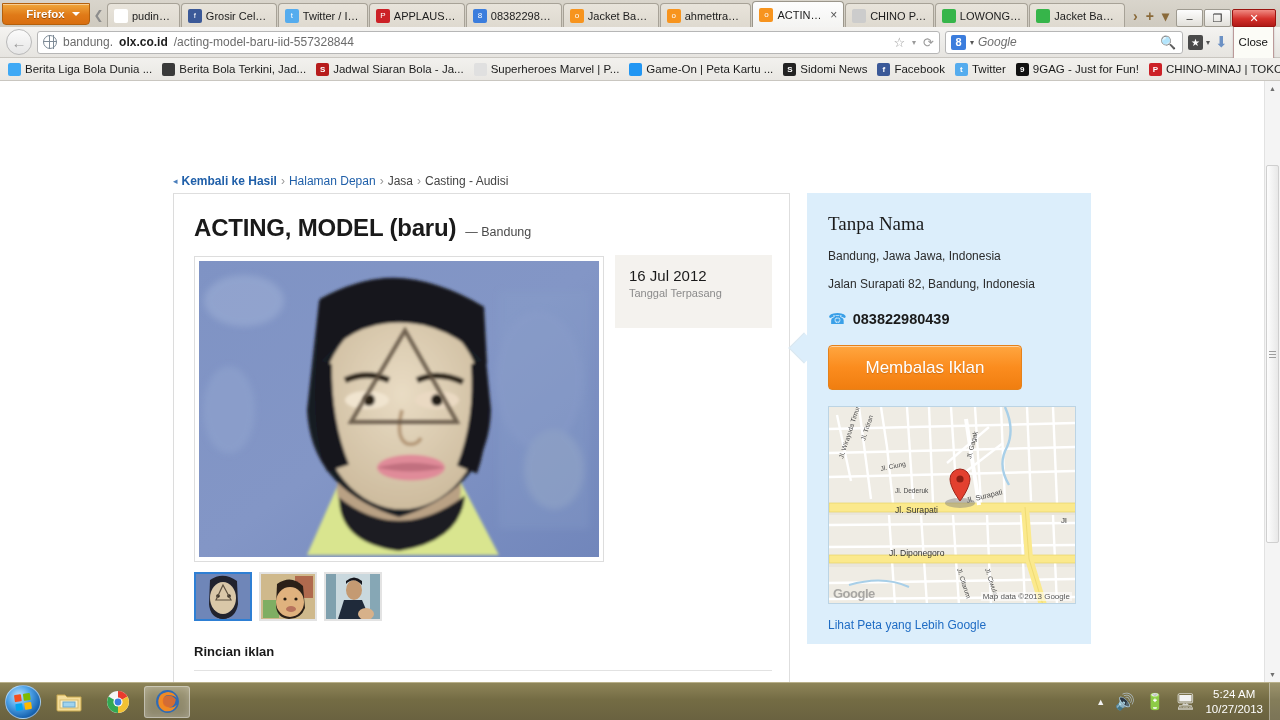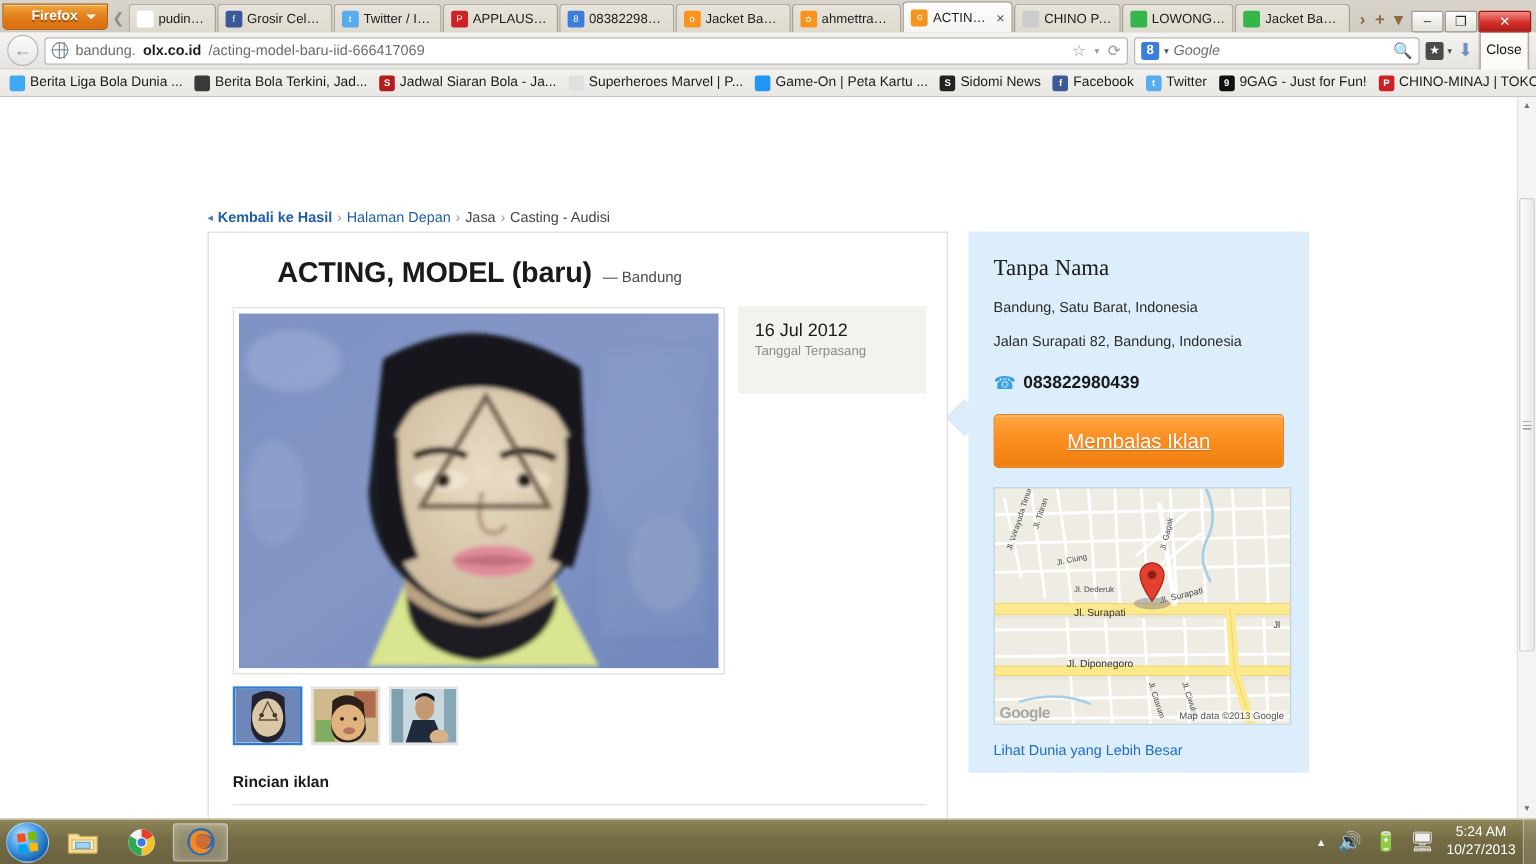--- a/index.html
+++ b/index.html
@@ -128,21 +128,21 @@
   .breadcrumb a { color: #1f5fa9; text-decoration: none; }
   .breadcrumb .bold { font-weight: bold; }
   .breadcrumb .sep { color: #9a9a9a; }
   .breadcrumb .cur { color: #444; }
 
   .maincard {
     position: absolute; left: 173px; top: 112px; width: 617px; height: 561px;
     border: 1px solid #dedede; background: #fff; border-left-color:#dcdcdc;
   }
   .ad-title { position: absolute; left: 20px; top: 20px; display: flex; align-items: baseline; gap: 9px; }
-  .ad-title h1 { font-size: 24px; font-weight: bold; color: #1a1a1a; letter-spacing: -0.2px; margin-left: 37px; }
+  .ad-title h1 { font-size: 24px; font-weight: bold; color: #1a1a1a; letter-spacing: -0.2px; }
   .ad-title .city { font-size: 12.5px; color: #4a4a4a; text-align: center; }
 
   .photo-frame {
     position: absolute; left: 20px; top: 62px; width: 410px; height: 306px;
     border: 1px solid #ddd; background: #fff; padding: 4px;
   }
   .photo { width: 100%; height: 100%; position: relative; overflow: hidden; }
 
   .datebox {
     position: absolute; left: 441px; top: 61px; width: 157px; height: 73px;
@@ -169,27 +169,26 @@
     background: #dceefb; transform: rotate(45deg);
     border-left: 1px solid #dbe7ef; border-bottom: 1px solid #dbe7ef;
   }
   .sb-inner { position: relative; padding: 20px 21px 0 21px; }
   .sb-name { font-size: 19px; color: #1a1a1a; font-family: Liberation Serif, serif; }
   .sb-line { font-size: 12px; color: #2b2b2b; margin-top: 14px; }
   .sb-phone { display: flex; align-items: center; gap: 6px; margin-top: 19px; }
   .sb-phone .num { font-size: 14.5px; font-weight: bold; color: #1a1a1a; }
   .phone-ico { color: #3aa0e8; font-size: 15px; transform: scaleX(-1); }
   .reply-btn {
-    margin-top: 17px; height: 45px; width: 242px;
+    margin-top: 17px; height: 45px; width: 194px;
     background: linear-gradient(to bottom,#ffa640 0%,#fb8c1e 50%,#f07e10 100%);
     border: 1px solid #e5811a; border-radius: 4px;
     display: flex; align-items: center; justify-content: center;
     color: #fff; font-size: 17px; text-shadow: 0 1px 1px rgba(0,0,0,.18);
     box-shadow: inset 0 1px 0 rgba(255,255,255,.5);
-    text-decoration: underline;
   }
   .mapbox { margin-top: 16px; width: 248px; height: 198px; border: 1px solid #bcd4e4; position: relative; overflow: hidden; background: #e9e5dc; }
   .map-link { margin-top: 14px; font-size: 12px; color: #1f6cc4; }
   .gwm { position: absolute; left: 4px; bottom: 2px; font-size: 13px; font-weight: bold;
      color: rgba(110,110,110,.55); letter-spacing: -0.5px; }
   .map-attr { position: absolute; right: 3px; bottom: 2px; font-size: 8px; color: #555; background: rgba(255,255,255,.55); padding: 0 2px;}
 
   
   .scrollbar { width: 16px; background: #f4f4f4; border-left: 1px solid #e2e2e2; position: relative; }
   .sb-arrow { height: 15px; display: flex; align-items: center; justify-content: center; font-size: 7px; color: #6f6f6f; }
@@ -297,21 +296,21 @@
       <div class="close">✕</div>
     </div>
   </div>
 
   <div class="navbar">
     <div class="backbtn">←</div>
     <div class="urlbox">
       <span class="globe"></span>
       <span>bandung.</span>
         <span class="host-b">olx.co.id</span>
-        <span class="urlrest">/acting-model-baru-iid-666417069</span>
+        <span class="urlrest">/acting-model-baru-iid-557328844</span>
       <span class="url-icons">
         <span>☆</span>
         <span style="font-size:8px">▾</span>
         <span>⟳</span>
       </span>
     </div>
     <div class="searchbox">
       <span class="gicon">8</span>
       <span style="font-size:8px;color:#555">▾</span>
       <span class="ph">Google</span>
@@ -490,21 +489,21 @@
             <div class="t">Rincian iklan</div>
             <div class="rule"></div>
           </div>
 
         </div>
 
         <div class="sidebar">
           <div class="sb-pointer"></div>
           <div class="sb-inner">
             <div class="sb-name">Tanpa Nama</div>
-            <div class="sb-line">Bandung, Satu Barat, Indonesia</div>
+            <div class="sb-line">Bandung, Jawa Jawa, Indonesia</div>
             <div class="sb-line">Jalan Surapati 82, Bandung, Indonesia</div>
 
             <div class="sb-phone">
               <span class="phone-ico">☎</span>
               <span class="num">083822980439</span>
             </div>
 
             <div class="reply-btn">Membalas Iklan</div>
 
             <div class="mapbox">
@@ -560,21 +559,21 @@
                 <g>
                   <ellipse cx="131" cy="96" rx="15" ry="5" fill="#7a7a7a" opacity=".45"></ellipse>
                   <path d="M121 72 a10 10 0 1 1 20 0 c0 9 -10 22 -10 22 s-10 -13 -10 -22 z" fill="#e3402f" stroke="#9c2318" stroke-width="1"></path>
                   <circle cx="131" cy="72" r="3.6" fill="#8e1f14"></circle>
                 </g>
               </svg>
               <div class="gwm">Google</div>
               <div class="map-attr">Map data ©2013 Google</div>
             </div>
 
-            <div class="map-link">Lihat Dunia yang Lebih Besar</div>
+            <div class="map-link">Lihat Peta yang Lebih Google</div>
           </div>
         </div>
 
       </div>
     </div>
 
     <div class="scrollbar">
       <div class="sb-arrow top">▲</div>
       <div class="sb-thumb">
           <span class="sb-grip"></span>

